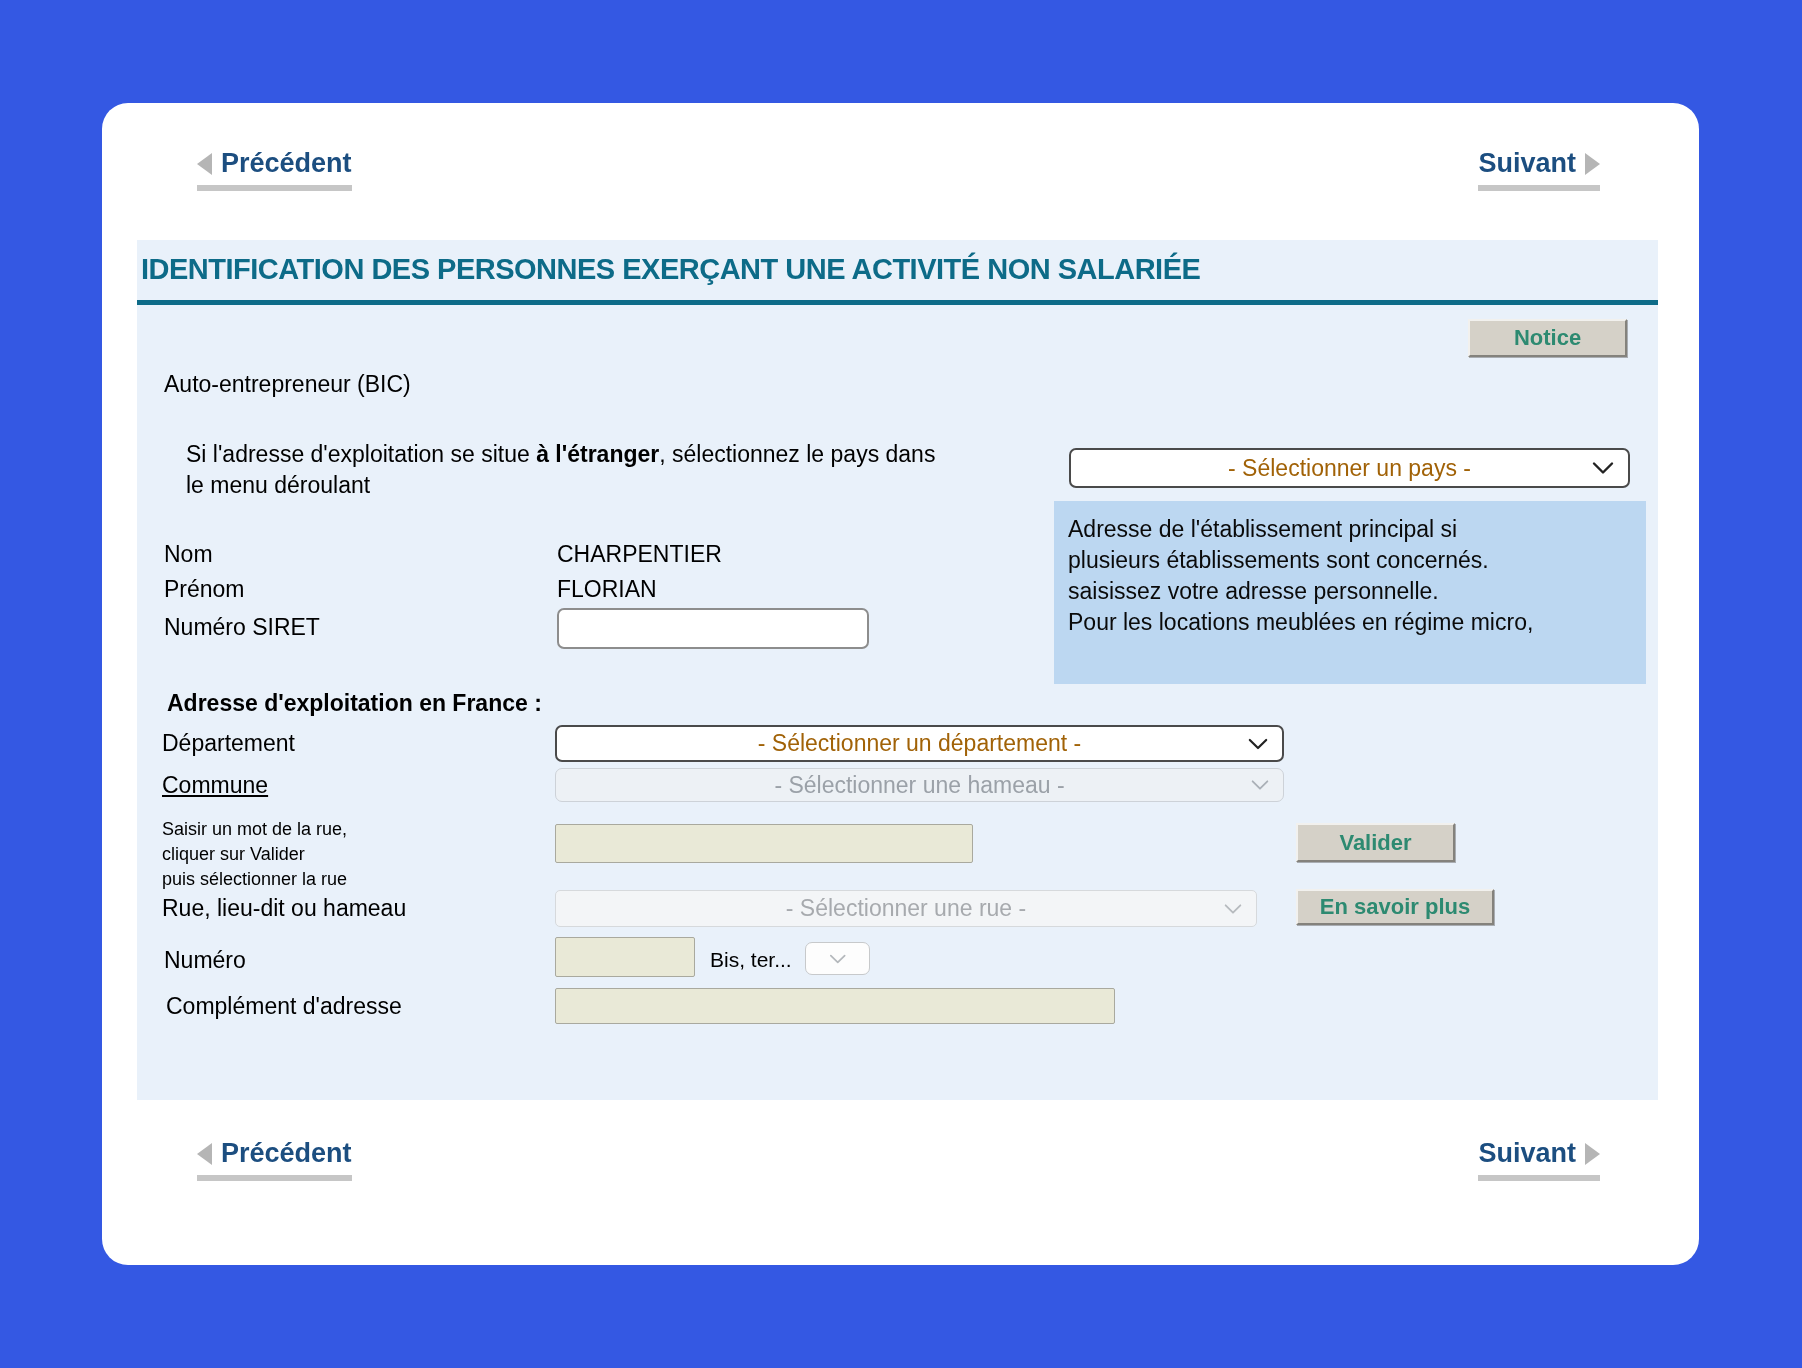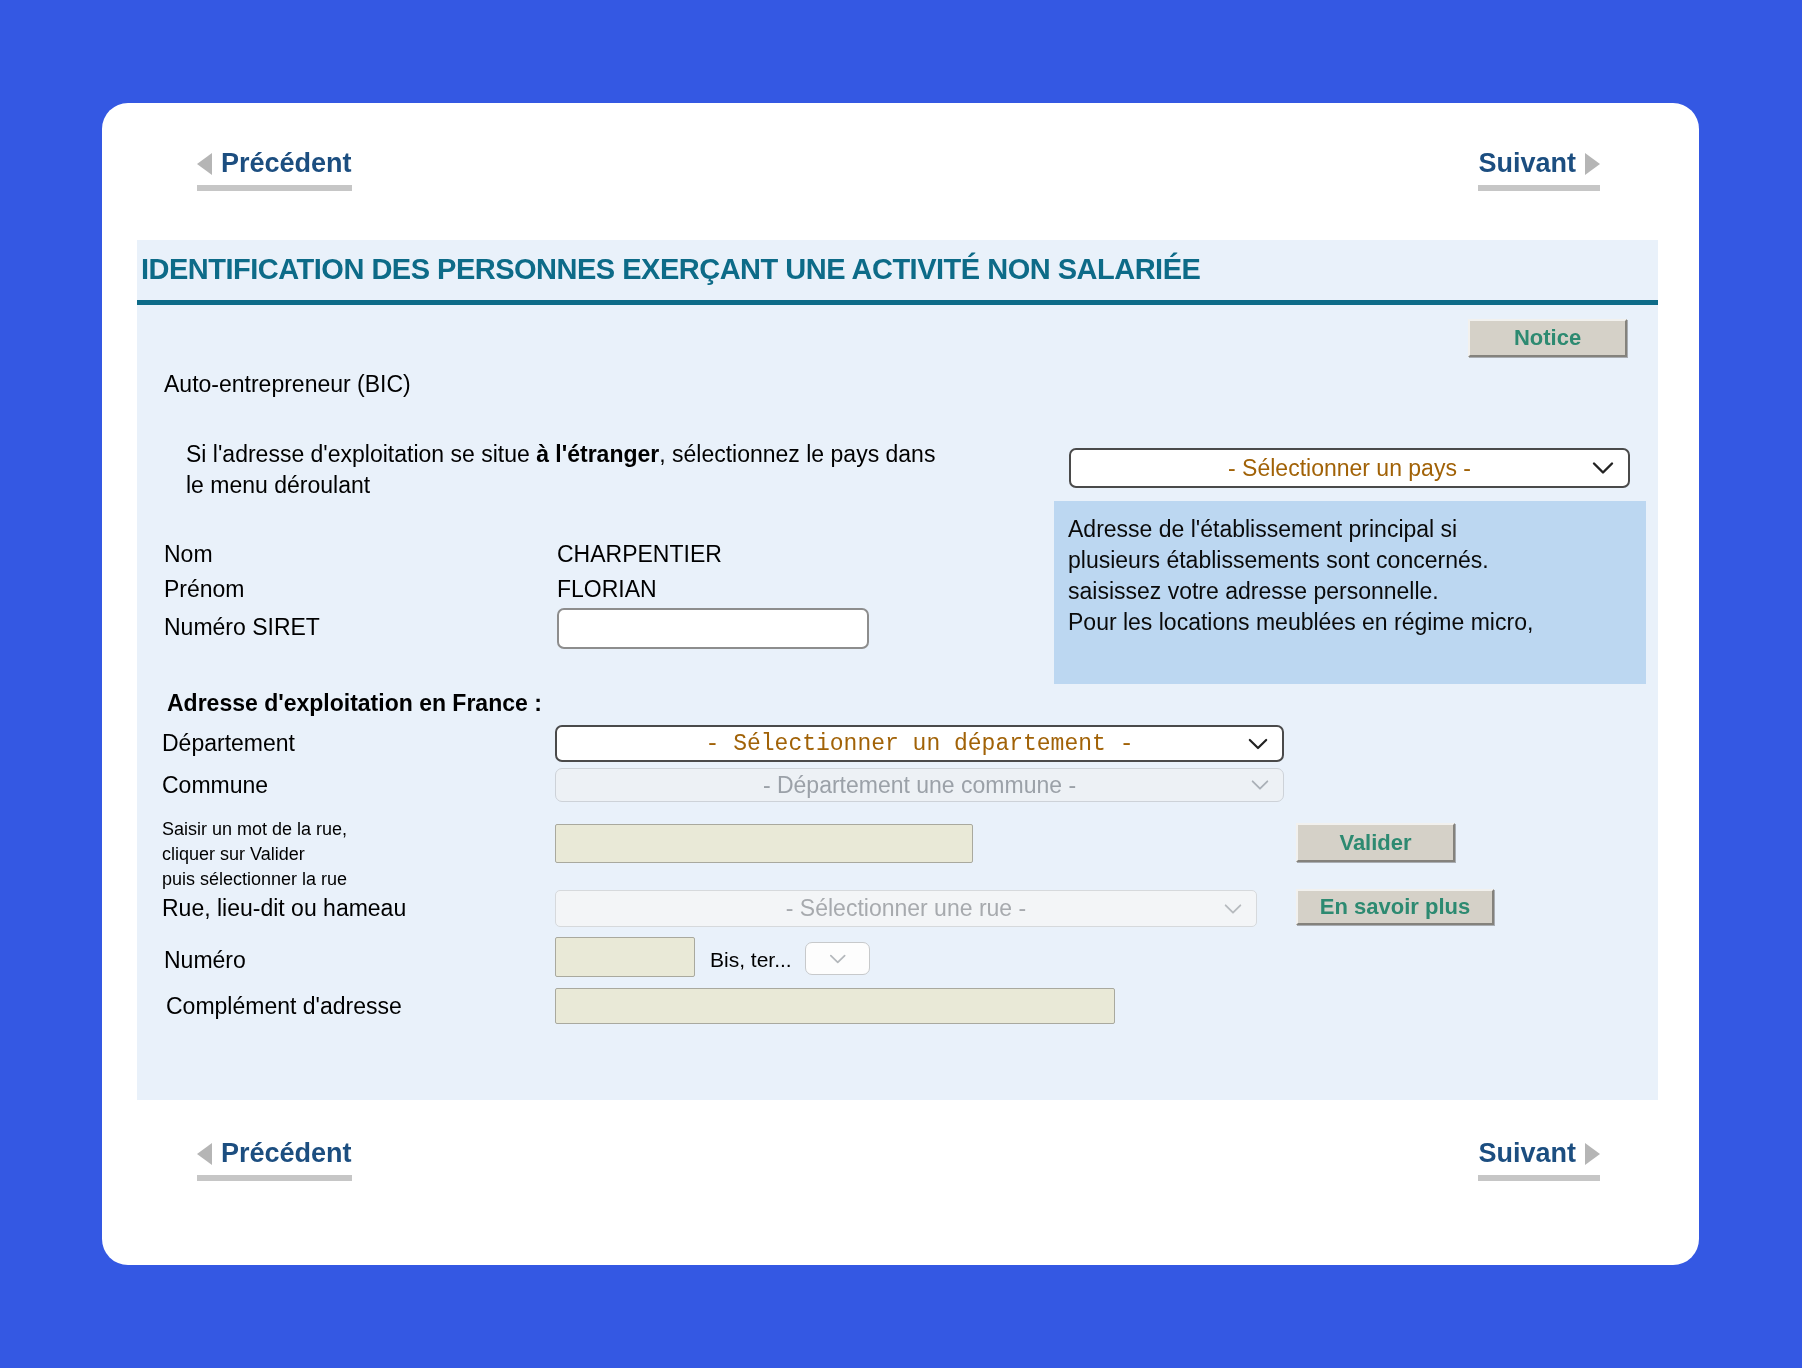--- a/index.html
+++ b/index.html
@@ -156,32 +156,32 @@
     <div class="abs info-box" style="left:917px;top:261px;width:592px;height:183px;">
       <div>Adresse de l'établissement principal si</div>
       <div>plusieurs établissements sont concernés.</div>
       <div>saisissez votre adresse personnelle.</div>
       <div>Pour les locations meublées en régime micro,</div>
     </div>
 
     <div class="abs label bold" style="left:30px;top:450px;">Adresse d'exploitation en France :</div>
 
     <div class="abs label" style="left:25px;top:490px;">Département</div>
-    <div class="abs sel sel-active" style="left:418px;top:485px;width:729px;height:37px;font-family:Liberation Mono, monospace;">
+    <div class="abs sel sel-active" style="left:418px;top:485px;width:729px;height:37px;">
       <span>- Sélectionner un département -</span>
       <span class="chev">
         <svg width="20" height="12" viewBox="0 0 22 13">
             <polyline points="2,2 11,11 20,2" fill="none" stroke="currentColor" stroke-width="2.4" stroke-linecap="round" stroke-linejoin="round"></polyline>
           </svg>
       </span>
     </div>
 
-    <div class="abs label" style="left:25px;top:532px;">Commune</div>
+    <div class="abs label" style="left:25px;top:532px;text-decoration:underline;">Commune</div>
     <div class="abs sel sel-disabled" style="left:418px;top:528px;width:729px;height:34px;">
-      <span>- Département une commune -</span>
+      <span>- Sélectionner une hameau -</span>
       <span class="chev">
         <svg width="18" height="11" viewBox="0 0 22 13">
             <polyline points="2,2 11,11 20,2" fill="none" stroke="currentColor" stroke-width="2.2" stroke-linecap="round" stroke-linejoin="round"></polyline>
           </svg>
       </span>
     </div>
 
     <div class="abs small-hint" style="left:25px;top:577px;">
       <div>Saisir un mot de la rue,</div>
       <div>cliquer sur Valider</div>

